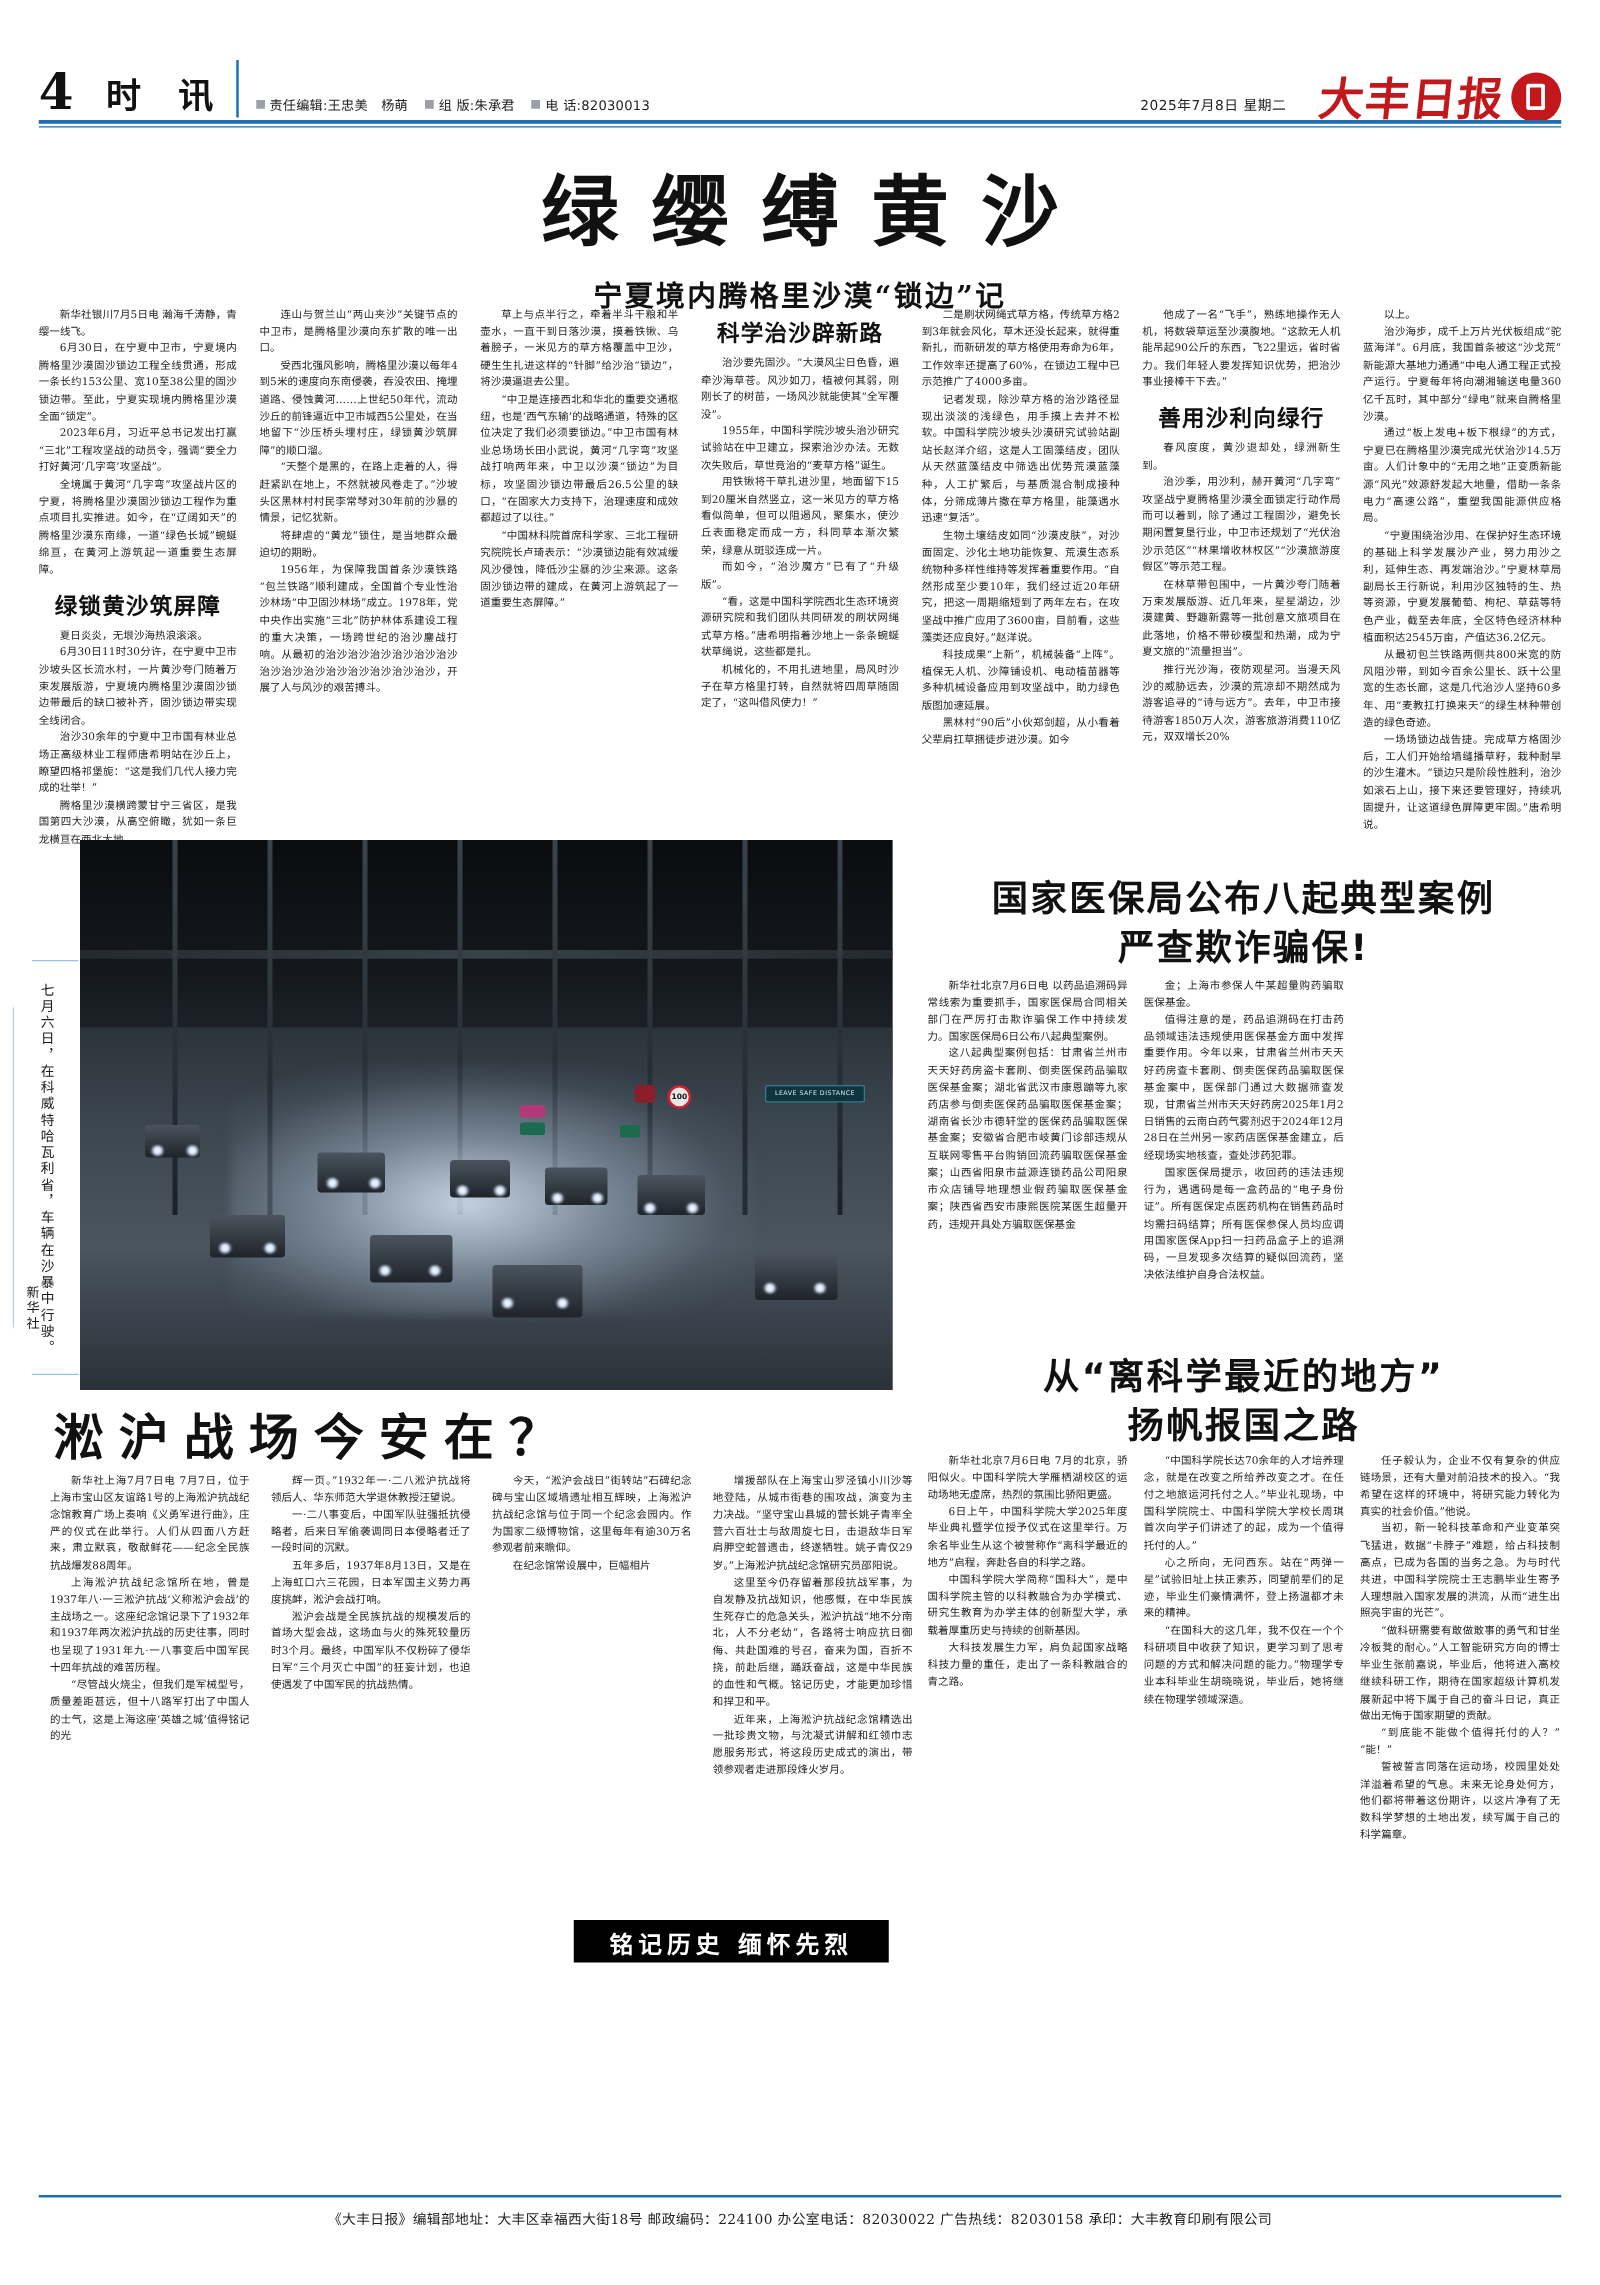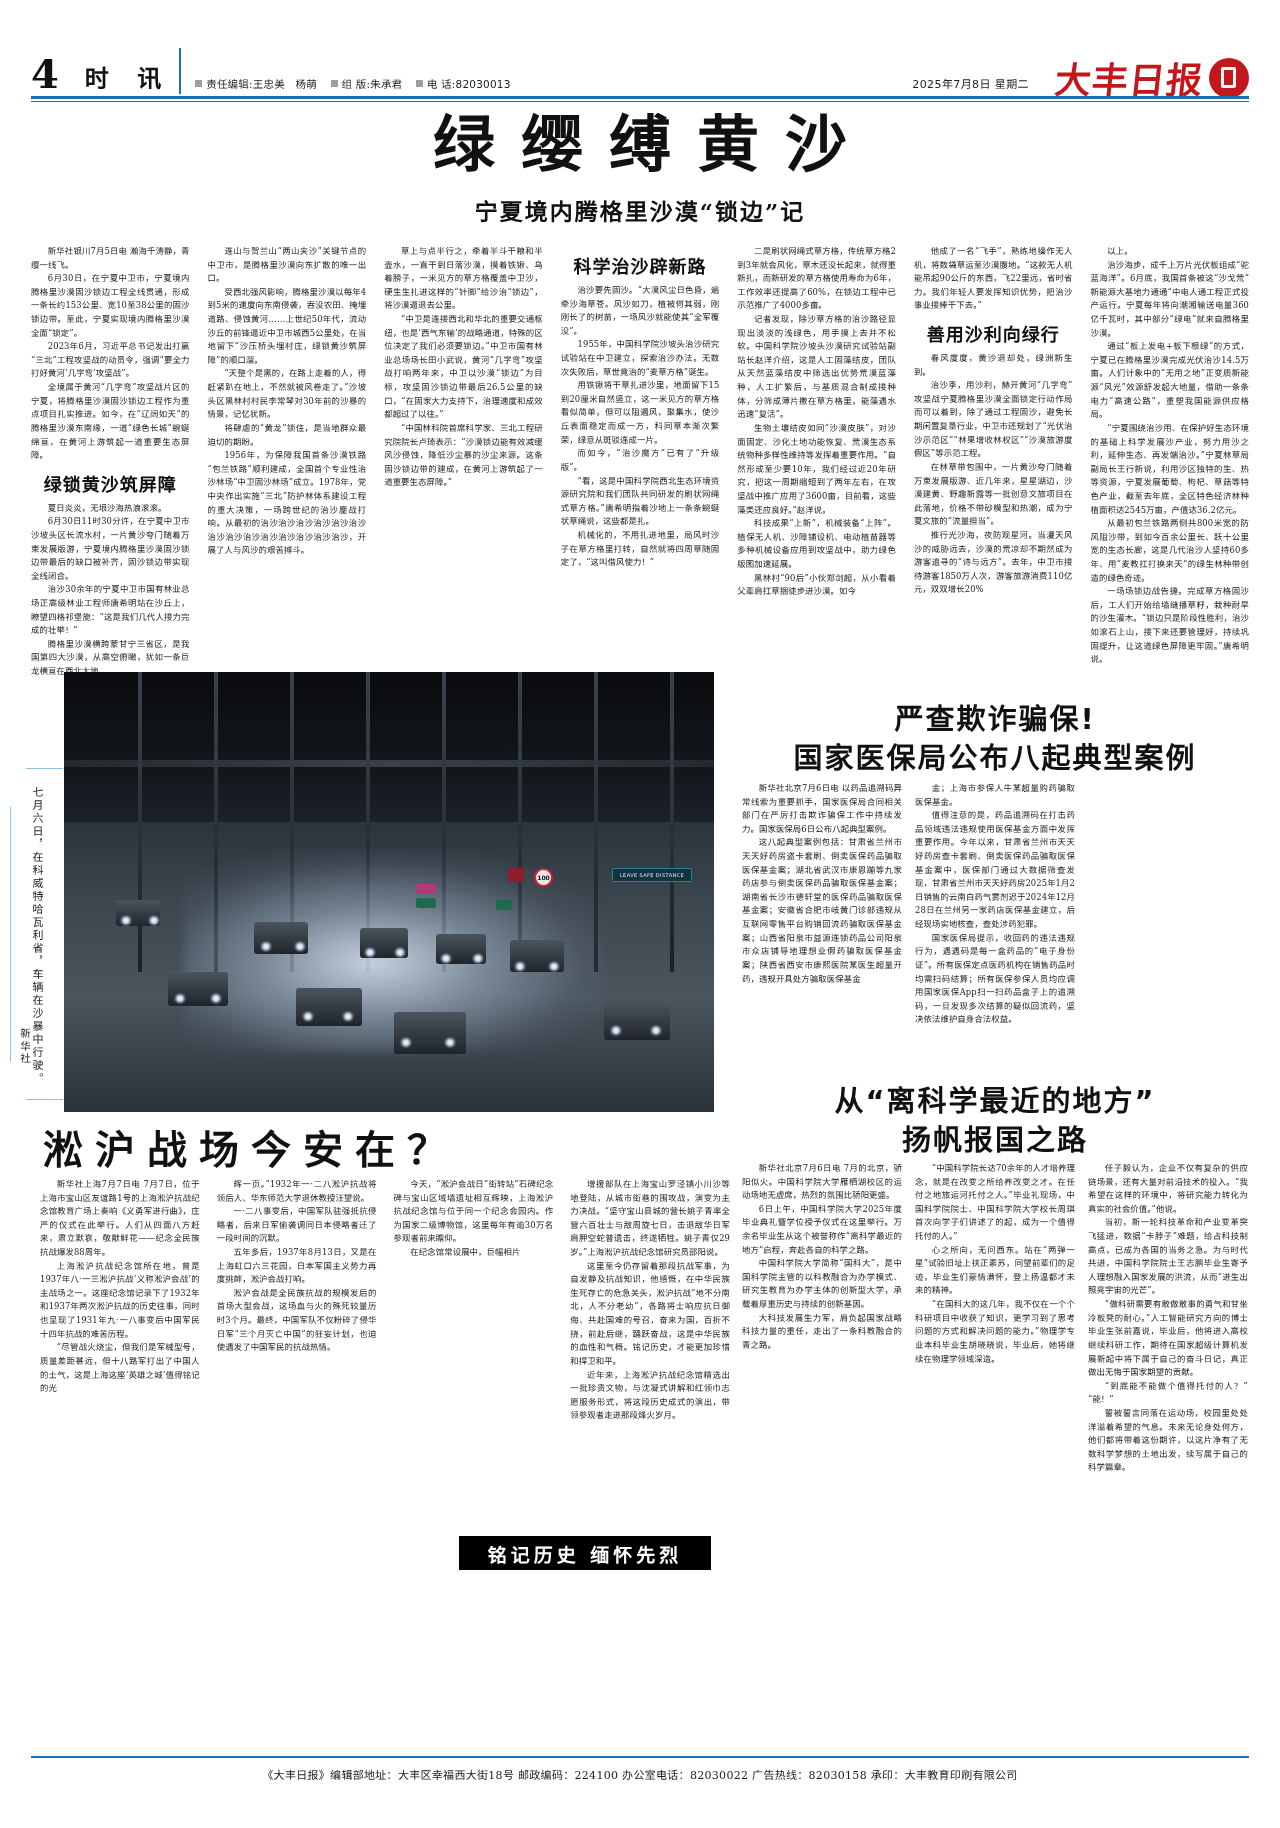--- a/index.html
+++ b/index.html
@@ -23,21 +23,21 @@
   }
   .mh-inner{
     width:1218px;margin:0 31px;display:flex;align-items:flex-end;height:78px;
   }
   .page-num{
     font-size:40px;font-weight:700;line-height:1;
     font-family:"DejaVu Serif","Liberation Serif",serif;
     color:#111;margin-right:26px;padding-bottom:4px;
   }
   .section-name{
-    font-size:24px;font-weight:700;letter-spacing:10px;
+    font-size:28px;font-weight:700;letter-spacing:10px;
     color:#111;padding-bottom:4px;white-space:nowrap;
     font-family:"DejaVu Sans","Liberation Sans",sans-serif;
   }
   .mh-divider{
     width:2px;background:#1b6fb5;height:46px;margin:0 14px 4px 8px;
   }
   .credits{
     font-size:10.5px;color:#222;white-space:nowrap;padding-bottom:7px;
     letter-spacing:.2px;
   }
@@ -70,21 +70,21 @@
   }
   .rule-blue{
     position:absolute;left:31px;top:96px;width:1218px;height:3px;background:#1b6fb5;
   }
   .rule-blue2{
     position:absolute;left:31px;top:101px;width:1218px;height:1px;background:#1b6fb5;
   }
 
   
   .lead-head{
-    position:absolute;left:0;top:111px;width:1280px;text-align:center;
+    position:absolute;left:0;top:136px;width:1280px;text-align:center;
   }
   .lead-title{
     font-size:62px;font-weight:700;letter-spacing:26px;color:#111;
     line-height:1.1;text-indent:26px;
     font-family:"DejaVu Sans","Liberation Sans",sans-serif;
   }
   .lead-sub{
     font-size:23px;color:#111;margin-top:14px;letter-spacing:2px;
     font-family:"DejaVu Serif","Liberation Serif",serif;font-weight:600;
   }
@@ -411,22 +411,22 @@
       <div class="hl" style="left:336px;top:366px;"></div>
       <div class="hl" style="left:380px;top:366px;"></div>
 
       <div class="car" style="left:540px;top:330px;width:66px;height:38px;"></div>
       <div class="hl" style="left:546px;top:354px;"></div>
       <div class="hl" style="left:586px;top:354px;"></div>
     </div>
   </div>
 
   <div class="ra-head">
+    <div class="ra-title1">国家医保局公布八起典型案例</div>
     <div class="ra-title1">严查欺诈骗保!</div>
-    <div class="ra-title1">国家医保局公布八起典型案例</div>
   </div>
   <div class="ra-cols">
     <div class="rcol">
       <div class="ctext">
         <p>新华社北京7月6日电 以药品追溯码异常线索为重要抓手，国家医保局合同相关部门在严厉打击欺诈骗保工作中持续发力。国家医保局6日公布八起典型案例。</p>
         <p>这八起典型案例包括：甘肃省兰州市天天好药房盗卡套刷、倒卖医保药品骗取医保基金案；湖北省武汉市康恩蹦等九家药店参与倒卖医保药品骗取医保基金案；湖南省长沙市德轩堂的医保药品骗取医保基金案；安徽省合肥市岐黄门诊部违规从互联网零售平台购销回流药骗取医保基金案；山西省阳泉市益源连锁药品公司阳泉市众店铺导地理想业假药骗取医保基金案；陕西省西安市康熙医院某医生超量开药，违规开具处方骗取医保基金</p>
       </div>
     </div>
     <div class="rcol">
       <div class="ctext">

